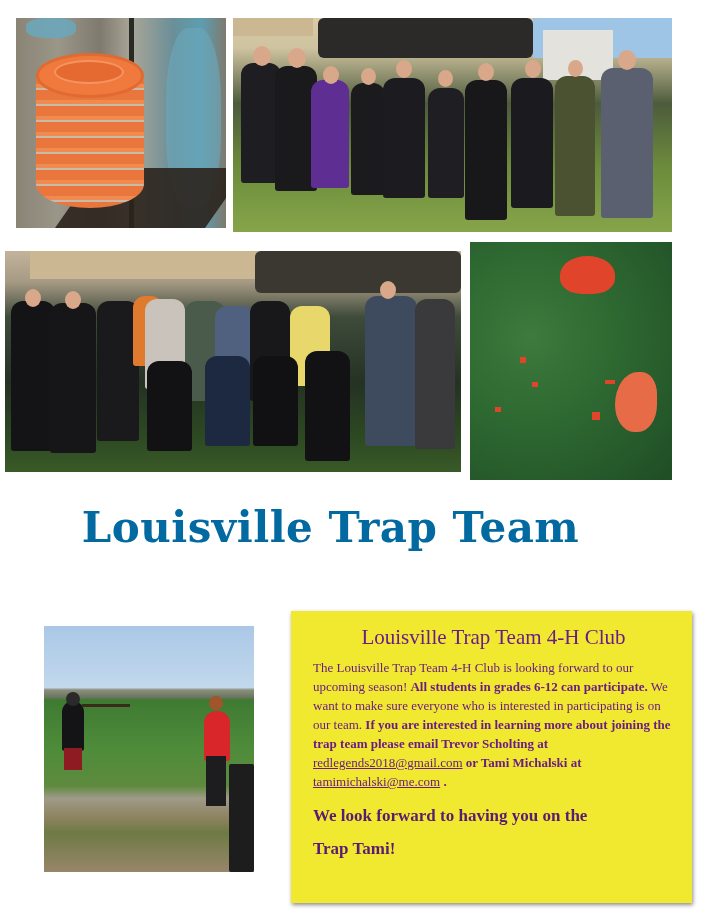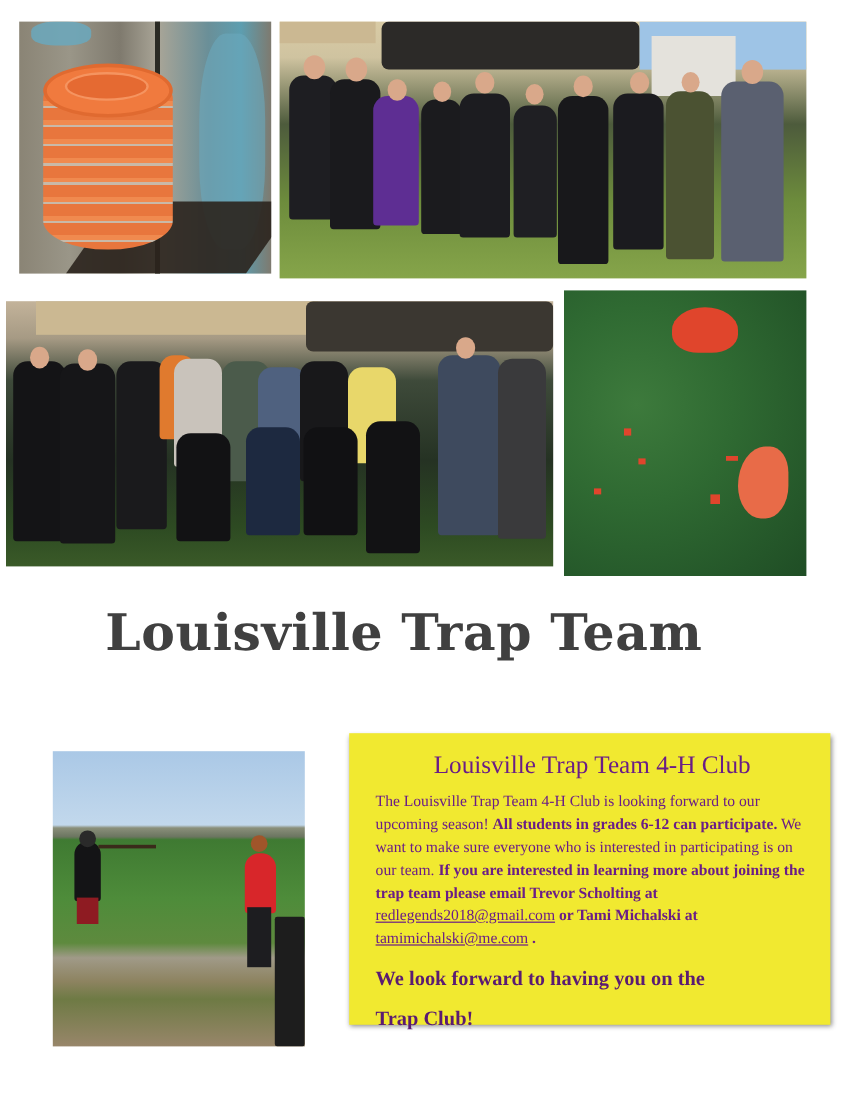--- a/index.html
+++ b/index.html
@@ -45,29 +45,29 @@
 
     
     #photo-shooters {
       left: 44px; top: 626px; width: 210px; height: 246px;
       background: linear-gradient(180deg, #aac8e6 0%, #c2d8ec 25%, #8a8f7a 26%, #6b7560 29%, #3f7a32 30%, #4e8c3a 50%, #5e8a3e 65%, #a09a88 70%, #8d8360 78%, #6e7a44 84%, #98866a 100%);
     }
     .bin { position: absolute; left: 185px; top: 138px; width: 25px; height: 108px; background: #1d1d1d; border-radius: 2px; }
 
     
     #main-title {
-      position: absolute; left: 14px; top: 503px; width: 645px;
-      text-align: center; color: #404040;
+      position: absolute; left: 8px; top: 503px; width: 645px;
+      text-align: center; color: #0369a1;
       font-family: "DejaVu Serif", serif; font-weight: bold;
       font-size: 42px; line-height: 49px; letter-spacing: 0.5px;
     }
 
     
     #info-box {
-      position: absolute; left: 291px; top: 611px; width: 401px; height: 243px;
+      position: absolute; left: 291px; top: 611px; width: 401px; height: 292px;
       background: #f1e930; box-shadow: 1px 2px 4px rgba(0,0,0,0.45);
       padding: 14px 18px 12px 22px; color: #6a1d87;
       font-family: "Liberation Serif", serif;
     }
     #info-box h2 {
       font-family: "Liberation Serif", serif; font-weight: normal; font-size: 21px;
       text-align: center; margin-bottom: 8px; color: #6a1d87;
     }
     #info-box p.body { font-size: 13px; line-height: 19px; }
     #info-box b { font-weight: bold; }
@@ -162,15 +162,15 @@
   <div style="position:absolute;left:162px;top:130px;width:20px;height:50px;background:#1d1d20;"></div>
   <div class="head" style="left:165px;top:70px;width:14px;height:14px;background:#a0552a;"></div>
   <div class="bin"></div>
 </div>
 
 <div id="info-box">
   <h2>Louisville Trap Team 4-H Club</h2>
   <p class="body"><span>The Louisville Trap Team 4-H Club is looking forward to our upcoming season! </span><b>All students in grades 6-12 can participate.</b><span> We want to make sure everyone who is interested in participating is on our team. </span><b>If you are interested in learning more about joining the trap team please email Trevor Scholting at</b> <a>redlegends2018@gmail.com</a><b> or Tami Michalski at</b> <a>tamimichalski@me.com</a><b> .</b></p>
   <div class="closing">
     <div>We look forward to having you on the</div>
-    <div>Trap Club!</div>
+    <div>Trap Tami!</div>
   </div>
 </div>
 
 </body></html>

